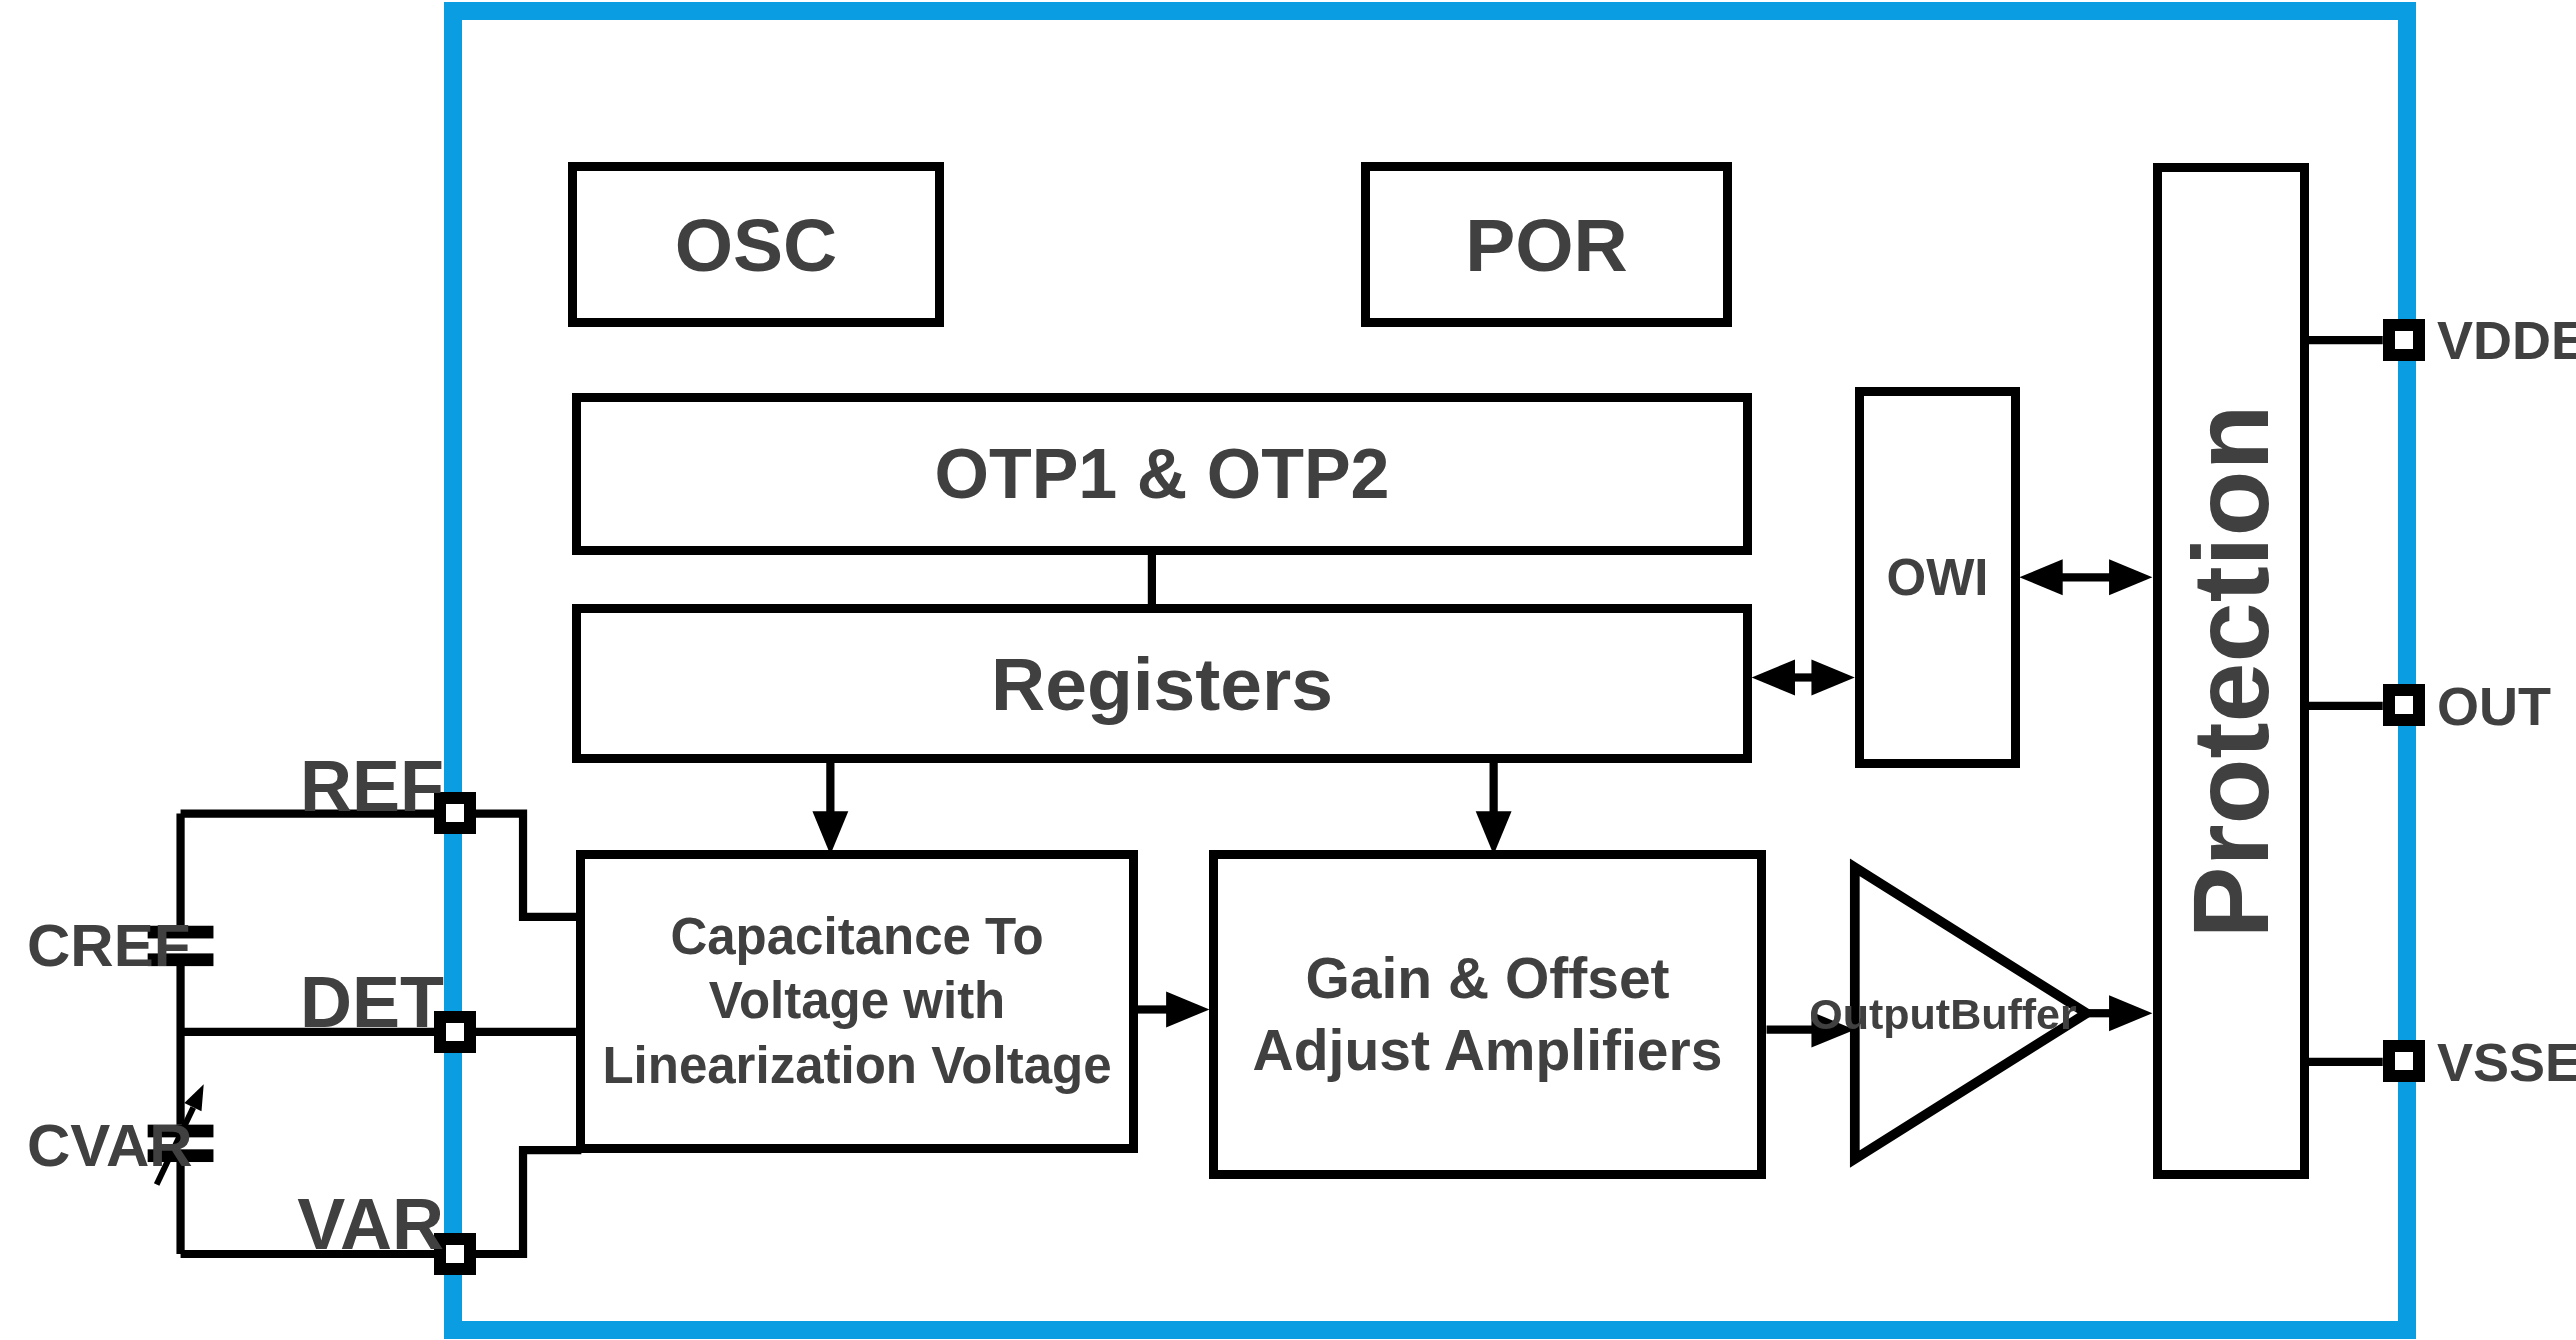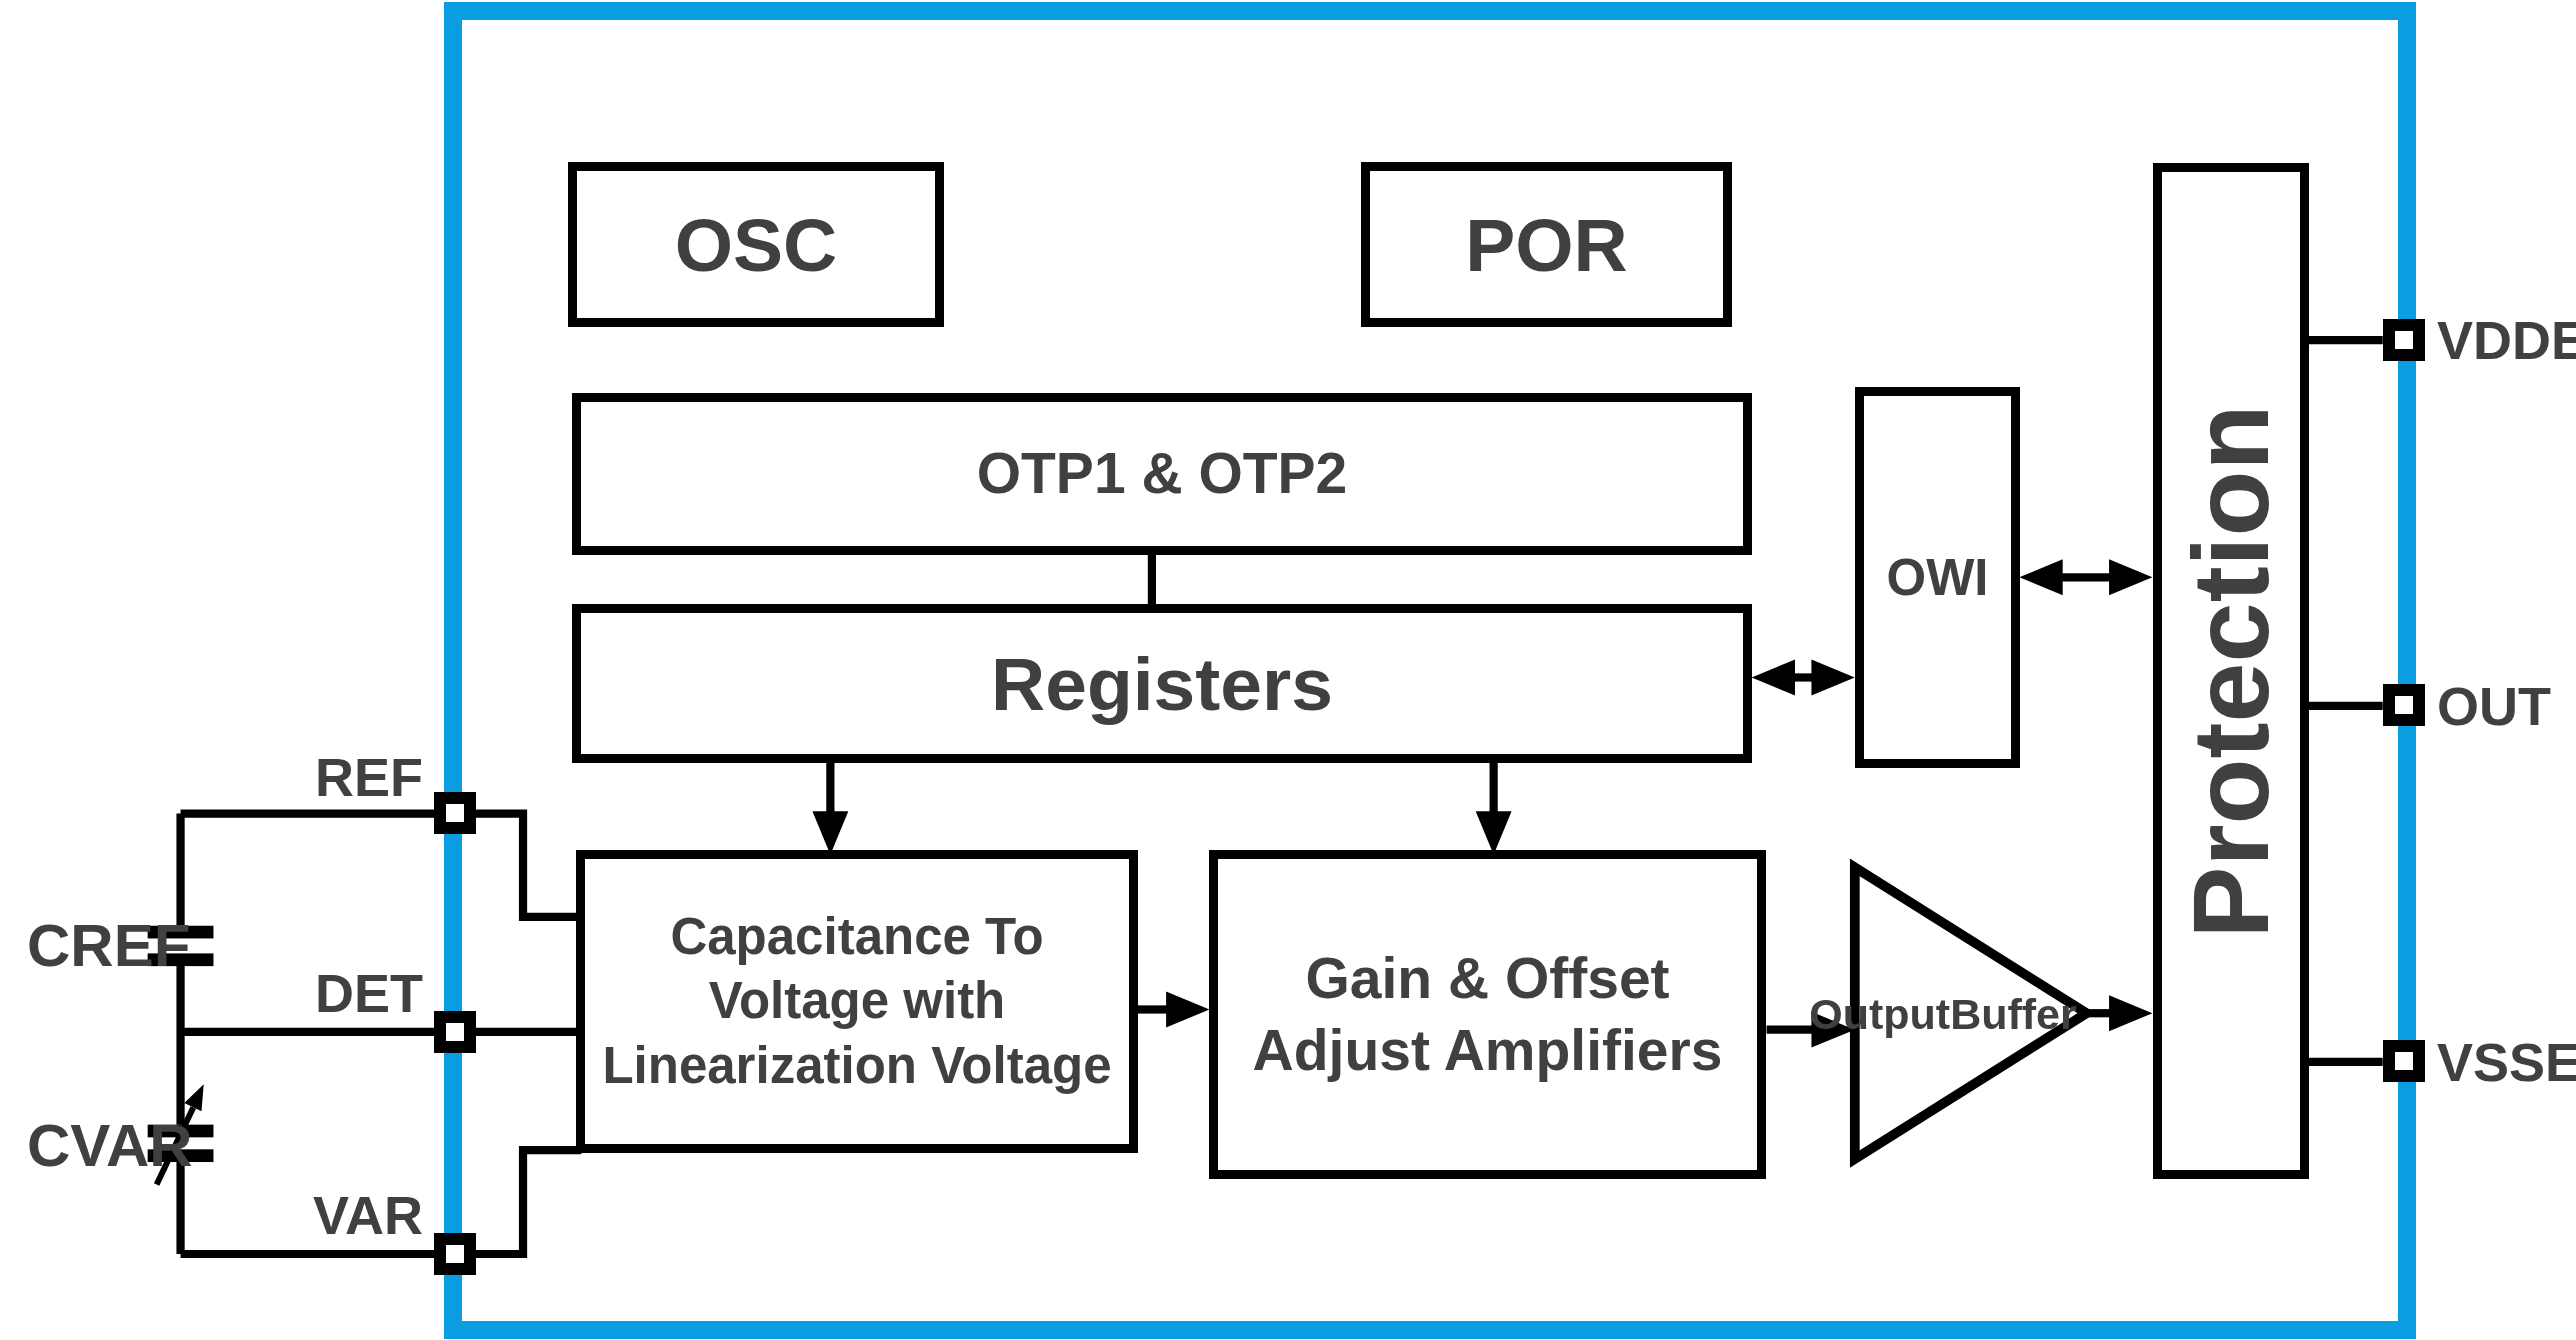--- a/index.html
+++ b/index.html
@@ -13,21 +13,21 @@
     border:18.7px solid #0B9DE2;box-sizing:border-box;
   }
   svg.overlay{left:0;top:0;width:2576px;height:1340px;}
   .blk{
     position:absolute;box-sizing:border-box;border:9.7px solid #000;background:#fff;
     display:flex;align-items:center;justify-content:center;text-align:center;
     font-weight:600;line-height:1.12;
   }
   #blk-osc  {left:568px;top:162px;width:376px;height:165px;font-size:75px;}
   #blk-por  {left:1361px;top:162px;width:371px;height:165px;font-size:75px;}
-  #blk-otp  {left:572px;top:393px;width:1180px;height:162px;font-size:57px;}
+  #blk-otp  {left:572px;top:393px;width:1180px;height:162px;font-size:70px;}
   #blk-reg  {left:572px;top:604px;width:1180px;height:159px;font-size:75px;}
   #blk-owi  {left:1855px;top:387px;width:165px;height:381px;font-size:51px;}
   #blk-prot {left:2153px;top:163px;width:156px;height:1016px;font-size:108px;}
   #blk-prot .vtxt{transform:rotate(-90deg);white-space:nowrap;}
   #blk-ctv  {left:576px;top:850px;width:562px;height:303px;font-size:51px;line-height:1.26;}
   #blk-gain {left:1209px;top:850px;width:557px;height:329px;font-size:57px;line-height:1.25;}
   #lbl-buffer{
     left:1855px;top:868px;width:176px;height:292px;
     display:flex;flex-direction:row;align-items:center;justify-content:center;
     font-size:43px;font-weight:600;line-height:1.5;text-align:center;
@@ -35,21 +35,21 @@
   .pin{
     position:absolute;width:18px;height:18px;border:12.7px solid #000;background:#fff;
   }
   #pin-ref {left:434px;top:792px;}
   #pin-det {left:434px;top:1011px;}
   #pin-var {left:434px;top:1233px;}
   #pin-vdde{left:2383px;top:319px;}
   #pin-out {left:2383px;top:684px;}
   #pin-vsse{left:2383px;top:1040px;}
   .pinlabel{position:absolute;font-weight:600;line-height:1;white-space:nowrap;}
-  .leftlab{left:0;width:423px;text-align:right;font-size:54px;}
+  .leftlab{left:0;width:423px;text-align:right;font-size:72px;padding-left:21px;}
   #lbl-ref{top:750px;}
   #lbl-det{top:966px;}
   #lbl-var{top:1188px;}
   .caplab{left:0;width:142px;font-size:60px;margin-left:27px;}
   #lbl-cref{top:916px;}
   #lbl-cvar{top:1116px;}
   .rightlab{left:2437px;font-size:54px;}
   #lbl-vdde{top:313px;}
   #lbl-out{top:679px;}
   #lbl-vsse{top:1035px;}

